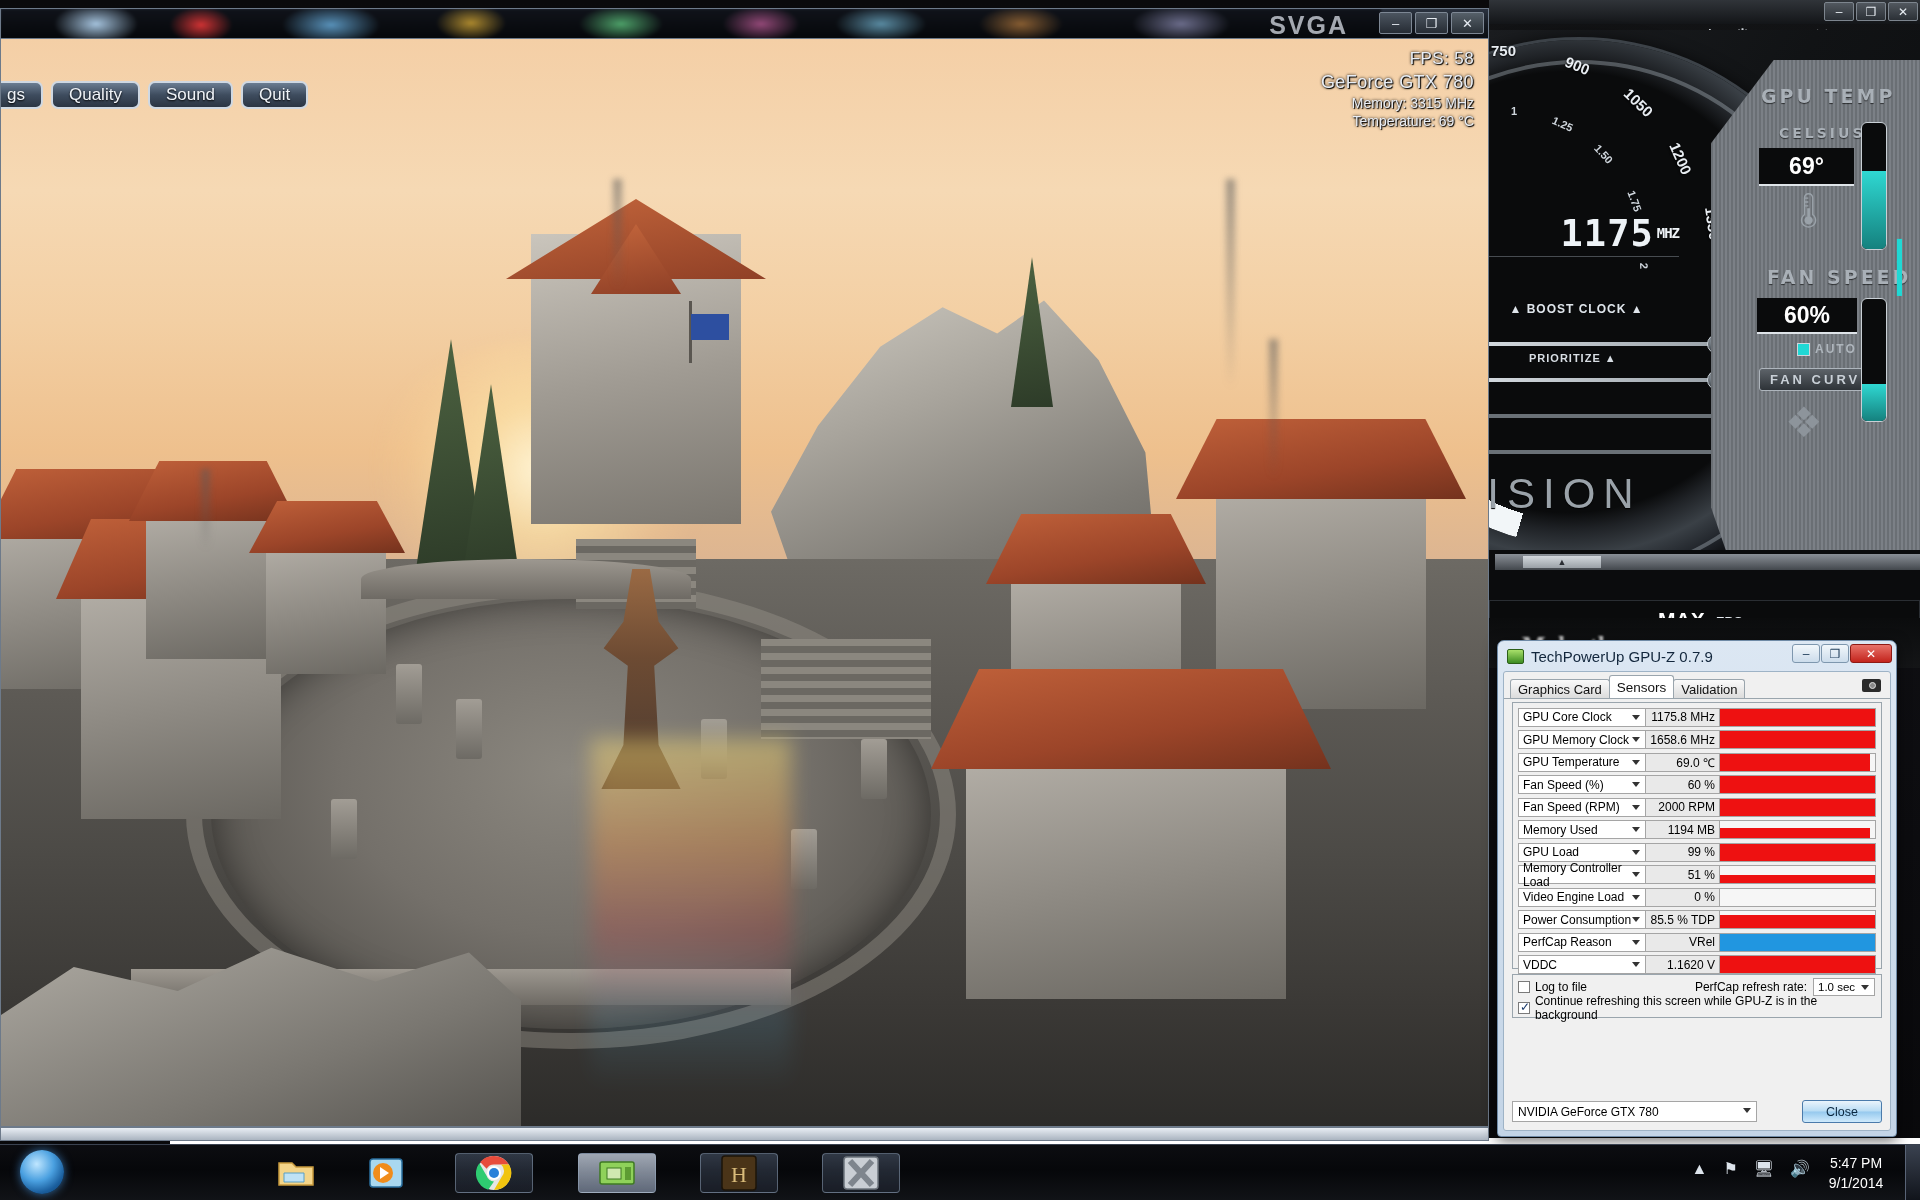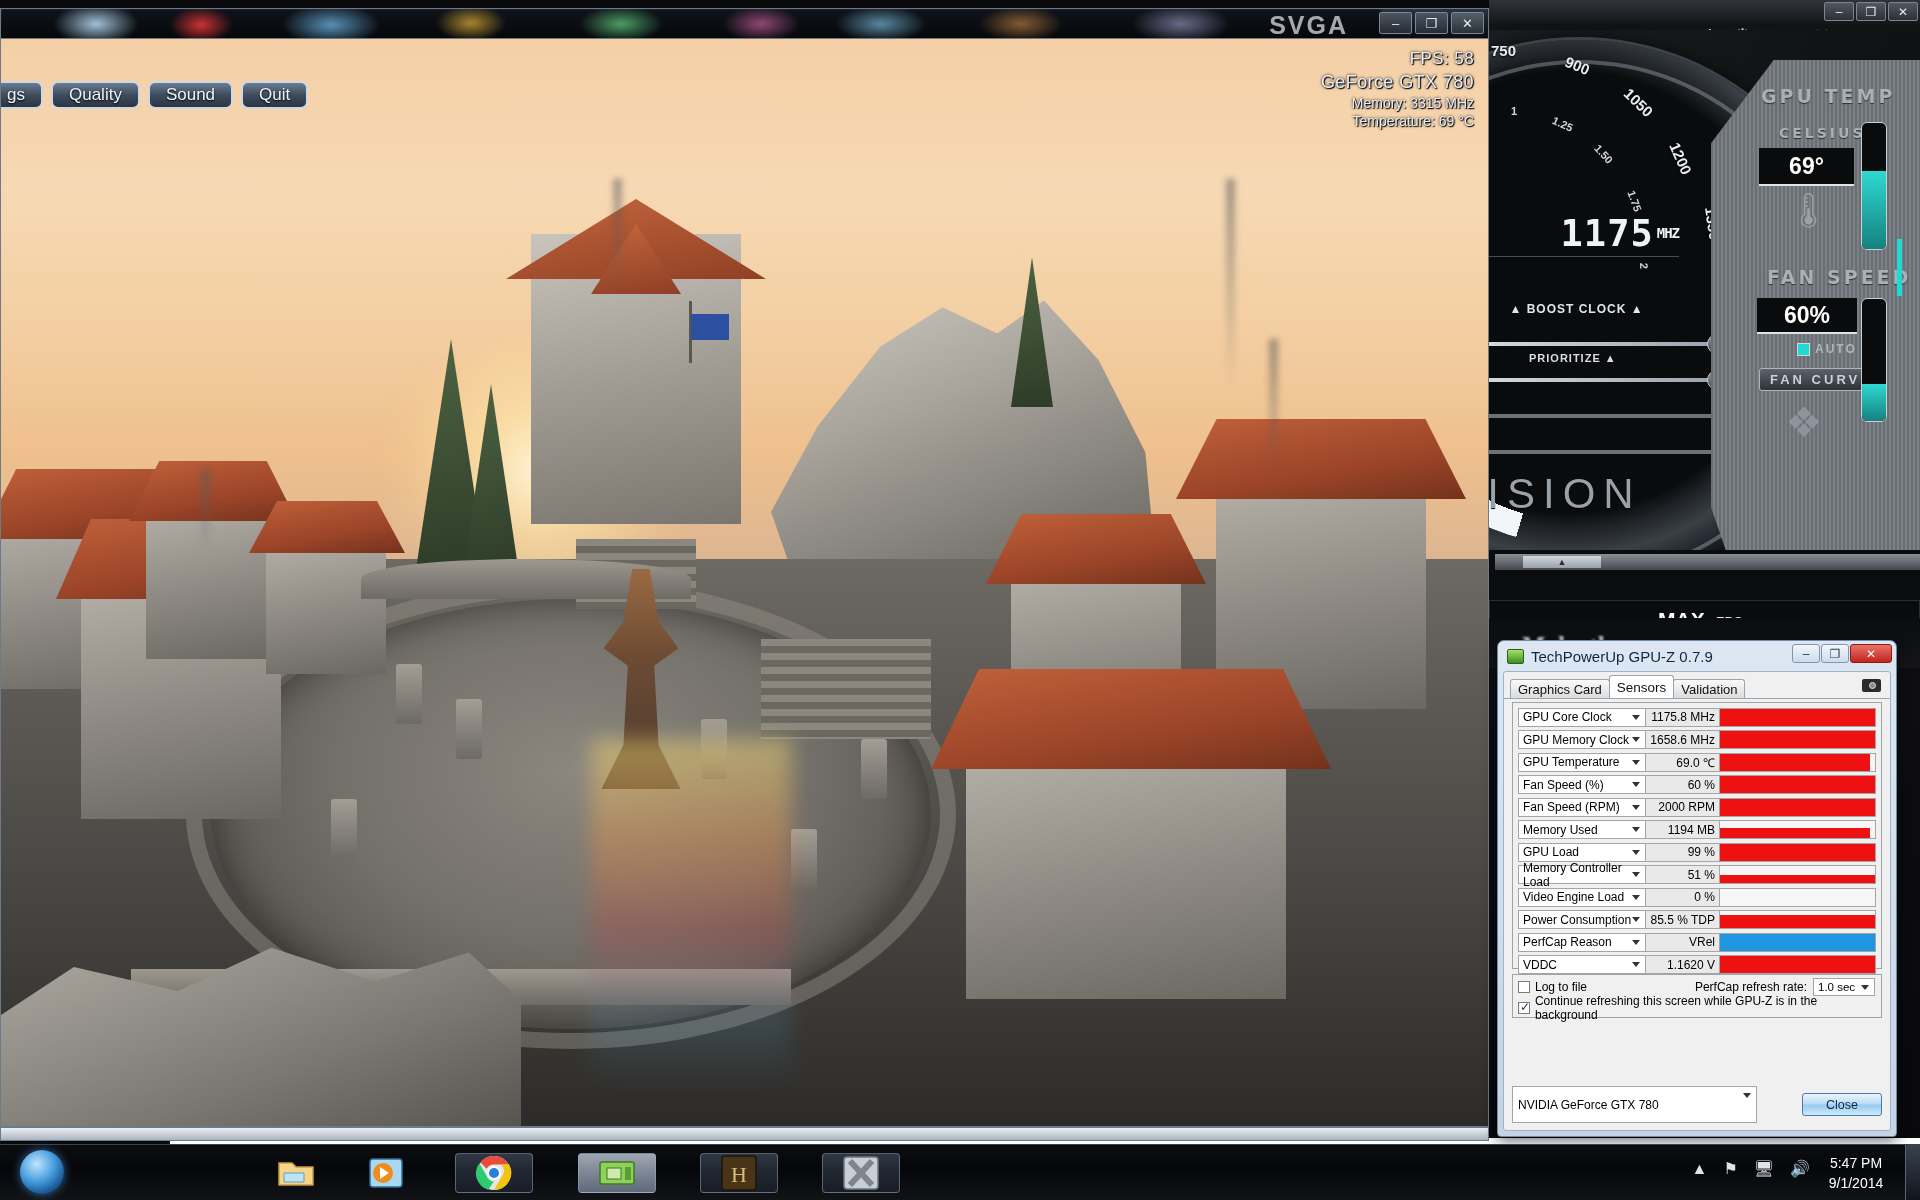--- a/index.html
+++ b/index.html
@@ -232,21 +232,21 @@
   .optrow{display:flex;align-items:center;height:19px;margin-top:2px;}
   .cbx{width:12px;height:12px;border:1px solid #7a7a7a;background:#fff;margin-left:5px;box-sizing:border-box;
      position:relative;}
   .cbx.on:after{content:"\2713";position:absolute;left:1px;top:-3px;font-size:12px;color:#1a3a6b;}
   .cblbl{font-size:12px;color:#000;margin-left:5px;}
   .refresh{position:absolute;right:6px;top:3px;display:flex;align-items:center;gap:6px;}
   .refresh .t{font-size:12px;color:#000;}
   .ddl{width:62px;height:18px;border:1px solid #a5a5a5;background:#fff;box-sizing:border-box;
      display:flex;align-items:center;padding-left:4px;font-size:11.5px;position:relative;}
   .botrow{position:absolute;left:8px;bottom:7px;right:8px;display:flex;align-items:center;justify-content:space-between;}
-  .gpusel{width:245px;height:37px;border:1px solid #a5a5a5;background:#fff;box-sizing:border-box;
+  .gpusel{width:245px;height:21px;border:1px solid #a5a5a5;background:#fff;box-sizing:border-box;
      display:flex;align-items:center;padding-left:5px;font-size:12px;position:relative;}
   .closebtn{width:80px;height:23px;border:1px solid #4b7bab;border-radius:3px;
      background:linear-gradient(180deg,#eaf4fc,#b9dcf4 48%,#96c9ee 52%,#cfeafc);
      display:flex;align-items:center;justify-content:center;font-size:12.5px;color:#0a2740;box-sizing:border-box;}
 
   
   .taskbar{position:absolute;left:0;bottom:0;width:1920px;height:56px;
      background:linear-gradient(180deg,#0c0d11 0%,#06070a 45%,#111317 100%);
      border-top:1px solid #3a4250;box-sizing:border-box;}
   .startorb{position:absolute;left:20px;top:5px;width:44px;height:44px;border-radius:50%;

